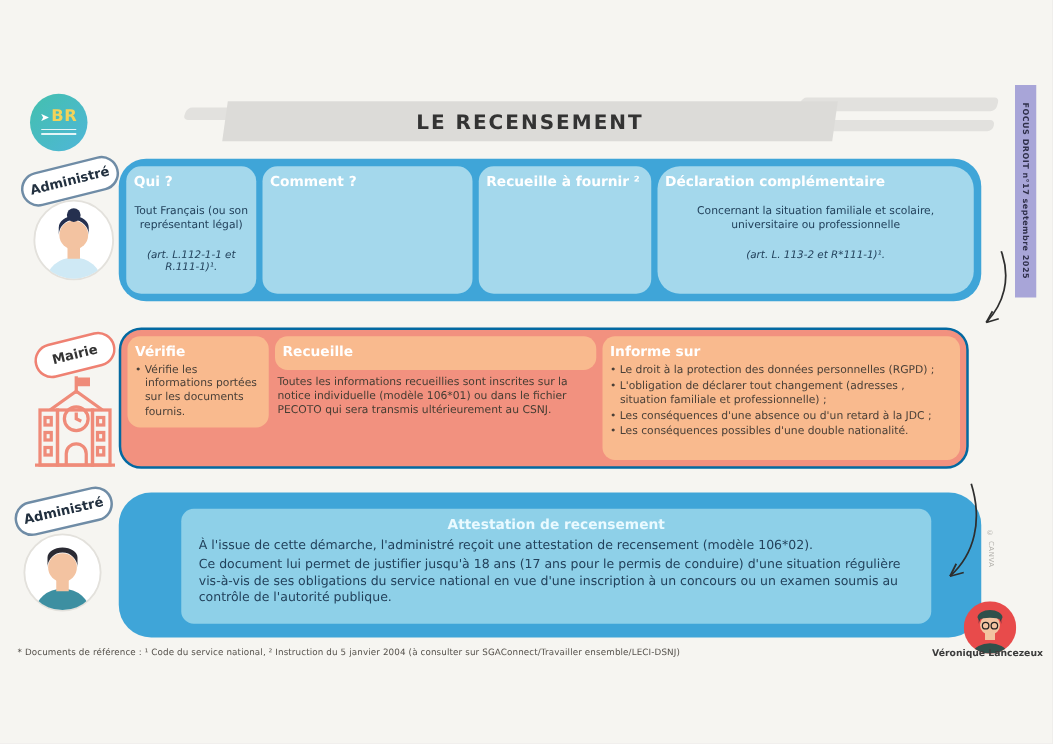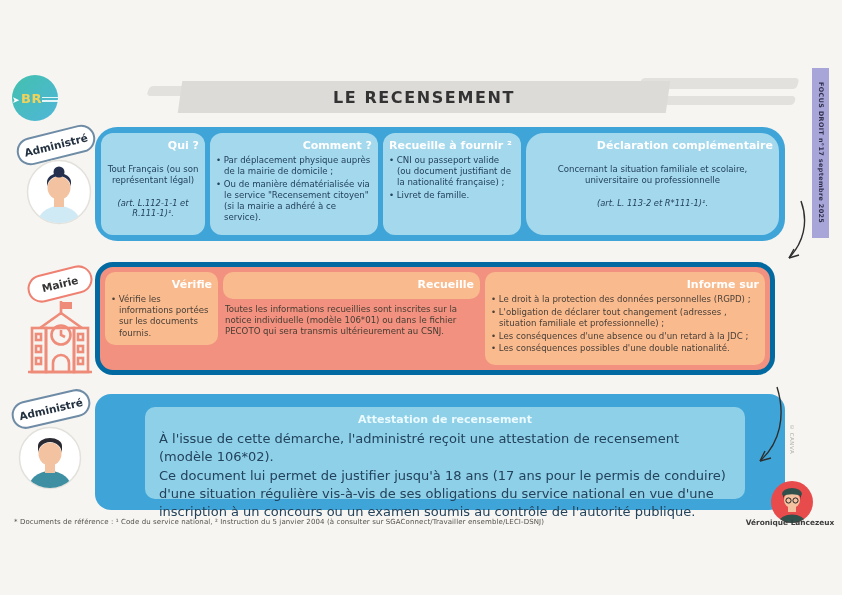--- a/index.html
+++ b/index.html
@@ -1,21 +1,21 @@
 <!DOCTYPE html>
 <html><head>
 <meta charset="utf-8">
 <style>
   html,body{margin:0;padding:0;background:#e9e8e6;}
   .page{position:relative;width:842px;height:595px;background:#f6f5f1;overflow:hidden;
         font-family:"DejaVu Sans","Liberation Sans",sans-serif;margin:0 auto;}
 
   
-  .logo{position:absolute;left:12px;top:75px;width:46px;height:46px;border-radius:50%;
-        background:linear-gradient(135deg,#43c0ae,#4fb6d8);display:flex;
+  .logo{position:absolute;left:24px;top:75px;width:46px;height:46px;border-radius:50%;
+        background:linear-gradient(135deg,#43c0ae,#4fb6d8);display:flex;flex-direction:column;
         align-items:center;justify-content:center;color:#f2d35a;text-align:center;}
   .logo-main{font-size:13px;font-weight:bold;letter-spacing:.5px;line-height:1;}
   .logo-plane{font-size:9px;color:#fff;margin-right:1px;}
   .logo-sub{width:28px;height:6px;margin-top:3px;background:
      repeating-linear-gradient(to bottom,rgba(255,255,255,.85) 0 1.4px,transparent 1.4px 3.4px);}
 
   
   .streak{position:absolute;background:#e2e1de;border-radius:4px;}
   .s1{left:148px;top:86px;width:250px;height:10px;transform:skewX(-20deg);}
   .s2{left:640px;top:78px;width:158px;height:11px;transform:skewX(-16deg);}
@@ -40,47 +40,47 @@
   .pill3{left:11px;top:395px;width:76px;height:24px;transform:rotate(-13deg);}
   .avatar-wrap{position:absolute;}
   .av1{left:26px;top:159px;width:66px;height:66px;}
   .av2{left:18px;top:426px;width:64px;height:64px;}
   .mairie-ic{left:17px;top:297px;width:86px;height:78px;}
 
   
   .row{position:absolute;display:flex;}
   .row1{left:95px;top:127px;width:690px;height:114px;background:#3fa5d8;border-radius:22px;
         padding:6px;gap:5px;box-sizing:border-box;}
-  .row2{left:95px;top:262px;width:680px;height:113px;background:#f2917f;border:5px solid #0369a1;
+  .row2{left:95px;top:262px;width:680px;height:113px;background:#f2917f;border:2px solid #0369a1;
         border-radius:18px;padding:5px;gap:5px;box-sizing:border-box;}
-  .row3{left:95px;top:394px;width:690px;height:116px;background:#3fa5d8;border-radius:16px;
+  .row3{left:95px;top:394px;width:690px;height:116px;background:#3fa5d8;border-radius:26px;
         box-sizing:border-box;}
 
   .card{border-radius:12px;padding:5px 6px;box-sizing:border-box;}
   .bcard{background:#a4d8ec;}
   .ocard{background:#f9ba8e;border-radius:10px;}
-  .card-title{font-size:11px;font-weight:bold;color:#fff;text-align:right;margin:1px 0 3px;}
+  .card-title{font-size:11px;font-weight:bold;color:#fff;text-align:left;margin:1px 0 3px;}
   .ctr{text-align:center;}
   .btxt{font-size:8.6px;line-height:1.3;color:#23425c;margin:12px 0;}
   .cite{font-size:8.3px;font-style:italic;color:#23425c;margin:2px 0 0;}
   ul.blst{margin:0;padding:0;list-style:none;}
   .blst li{font-size:8.6px;line-height:1.3;color:#23425c;padding-left:8px;text-indent:-8px;margin:1.5px 0;}
   .blst li::before{content:"•  ";}
   .row2 .blst li{color:#4a4038;}
   .onote{font-size:8.6px;line-height:1.3;color:#453d33;margin:5px 2px 0;}
 
   .c1{width:104px;} .c2{width:90px;} .c3{width:168px;} .c4{width:138px;} .c5{flex:1;border-radius:18px;}
   .o1{width:113px;} .o2{width:257px;display:flex;flex-direction:column;} .o3{flex:1;}
   .o1 .ocard,.o2 .ocard{height:auto;}
   .ocol{display:flex;flex-direction:column;}
 
   .r3card{position:absolute;left:50px;top:13px;width:600px;height:92px;background:#8ed0e8;
           border-radius:10px;padding:5px 14px;box-sizing:border-box;}
   .r3title{font-size:11px;font-weight:bold;color:#eafaff;text-align:center;margin:1px 0 4px;}
-  .r3p{font-size:13px;line-height:1.38;color:#23425c;margin:1px 0;}
+  .r3p{font-size:10px;line-height:1.38;color:#23425c;margin:1px 0;}
 
   
   .footer{position:absolute;left:14px;top:518px;font-size:7px;color:#55514b;letter-spacing:.1px;}
   .credit-avatar{position:absolute;left:771px;top:481px;width:42px;height:42px;}
   .credit-name{position:absolute;left:738px;top:518px;width:104px;text-align:center;
                font-size:7.4px;font-weight:bold;color:#3c3c3c;}
   .canva{position:absolute;left:789px;top:424px;writing-mode:vertical-rl;font-size:5.5px;
          color:#b3b1ac;letter-spacing:.5px;}
 
   .arrows{position:absolute;left:0;top:0;pointer-events:none;}
@@ -167,31 +167,23 @@
   </div>
 
   <div class="row row1">
     <div class="card bcard c1 ctr">
       <div class="card-title">Qui ?</div>
       <p class="btxt">Tout Français (ou son représentant légal)</p>
       <p class="cite">(art. L.112-1-1 et R.111-1)¹.</p>
     </div>
     <div class="card bcard c3">
       <div class="card-title">Comment ?</div>
-      <ul class="blst">
-        <li>Par déplacement physique auprès de la mairie de domicile ;</li>
-        <li>Ou de manière dématérialisée via le service "Recensement citoyen" (si la mairie a adhéré à ce service).</li>
-      </ul>
     </div>
     <div class="card bcard c4">
       <div class="card-title" style="text-align:left;">Recueille à fournir ²</div>
-      <ul class="blst">
-        <li>CNI ou passeport valide (ou document justifiant de la nationalité française) ;</li>
-        <li>Livret de famille.</li>
-      </ul>
     </div>
     <div class="card bcard c5 ctr">
       <div class="card-title">Déclaration complémentaire</div>
       <p class="btxt">Concernant la situation familiale et scolaire, universitaire ou professionnelle</p>
       <p class="cite">(art. L. 113-2 et R*111-1)¹.</p>
     </div>
   </div>
 
   <div class="row row2">
     <div class="ocol o1">

